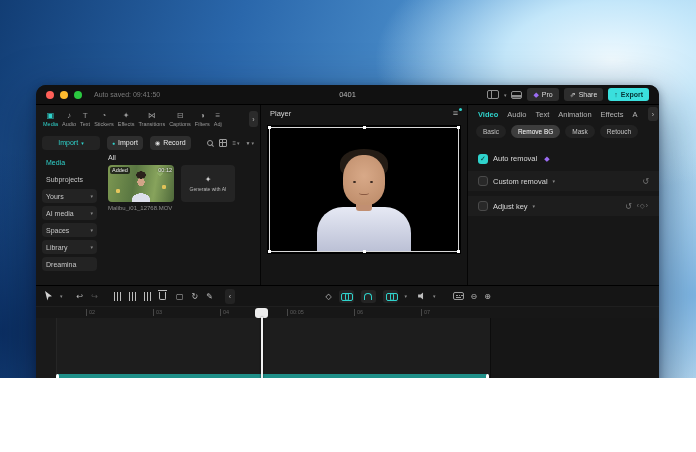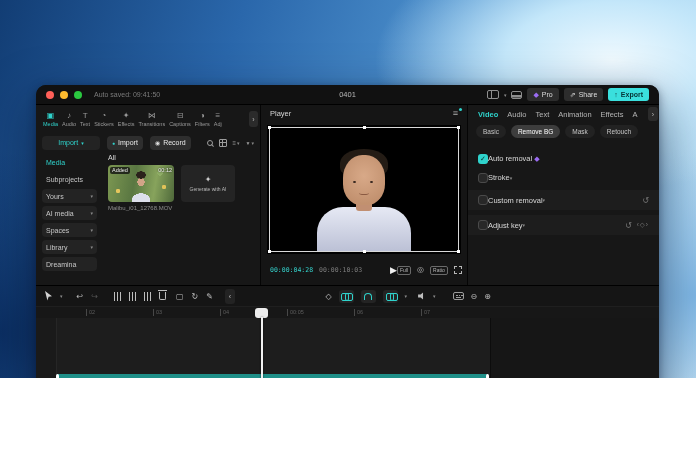--- a/index.html
+++ b/index.html
@@ -139,21 +139,21 @@
   .insp-tabs { height:18px; display:flex; align-items:center; gap:9px; padding:0 10px; position:relative; overflow:hidden; }
   .itab { font-size:7.5px; color:#b5b5b5; white-space:nowrap; }
   .itab.active { color:#2fd3cc; font-weight:bold; }
   .insp-overflow { position:absolute; right:1px; top:2px; width:10px; height:14px; background:#2b2b2b;
     border-radius:3px; color:#bbb; font-size:7px; display:flex; align-items:center; justify-content:center; }
   .insp-subtabs { height:17px; display:flex; align-items:center; gap:5px; padding:0 8px; }
   .pill { height:13px; padding:0 7px; border-radius:7px; font-size:6.5px; color:#c6c6c6; background:#222;
     display:flex; align-items:center; white-space:nowrap; }
   .pill.active { background:#3d3d3d; color:#fff; }
   .opts { margin-top:9px; }
-  .opt-row { display:flex; align-items:center; padding:0 10px; height:19px; }
+  .opt-row { display:flex; align-items:center; gap:5px; padding:0 10px; height:19px; }
   .opt-row.band { background:#1d1d1d; margin-top:3px; height:20px; }
   .opt-row.band2 { margin-top:5px; }
   .cbx { width:10px; height:10px; border-radius:3px; flex:0 0 auto; }
   .cbx.on { background:#2fd3cc; color:#07312e; font-size:7px; line-height:10px; text-align:center; }
   .cbx.off { background:#282828; border:1px solid #4a4a4a; }
   .opt-label { font-size:7.5px; color:#d8d8d8; }
   .gem2 { color:#9b6cf2; font-size:7px; margin-left:2px; }
   .ocaret { color:#8a8a8a; font-size:5px; }
   .o-right { margin-left:auto; display:flex; align-items:center; gap:5px; color:#787878; font-size:8px; }
   .o-right .kfn { font-size:6.5px; letter-spacing:1px; }
@@ -390,32 +390,20 @@
           </div>
           <div class="frame">
             <span class="hd tl2"></span>
             <span class="hd tr"></span>
             <span class="hd bl"></span>
             <span class="hd br"></span>
             <span class="hd tm"></span>
             <span class="hd bm"></span>
           </div>
         </div>
-        <div class="controls">
-          <span class="t-cur">00:00:04:28</span>
-          <span class="t-tot">00:00:10:03</span>
-          <span class="frame-box"></span>
-          <span class="play">▶</span>
-          <span class="pc-right">
-            <span class="pbadge">Full</span>
-            <span class="i-focus">◎</span>
-            <span class="pbadge">Ratio</span>
-            <span class="i-corners"></span>
-          </span>
-        </div>
       </section>
 
       <section class="inspector">
         <div class="insp-tabs">
           <span class="itab active">Video</span>
           <span class="itab">Audio</span>
           <span class="itab">Text</span>
           <span class="itab">Animation</span>
           <span class="itab">Effects</span>
           <span class="itab">A</span>
@@ -427,25 +415,20 @@
           <span class="pill">Basic</span>
           <span class="pill active">Remove BG</span>
           <span class="pill">Mask</span>
           <span class="pill">Retouch</span>
         </div>
         <div class="opts">
           <div class="opt-row">
             <span class="cbx on">✓</span>
             <span class="opt-label">Auto removal</span>
             <span class="gem2">◆</span>
-          </div>
-          <div class="opt-row">
-            <span class="cbx off"></span>
-            <span class="opt-label">Stroke</span>
-            <span class="ocaret">▾</span>
           </div>
           <div class="opt-row band">
             <span class="cbx off"></span>
             <span class="opt-label">Custom removal</span>
             <span class="ocaret">▾</span>
             <span class="o-right">
               <span>↺</span>
             </span>
           </div>
           <div class="opt-row band band2">

